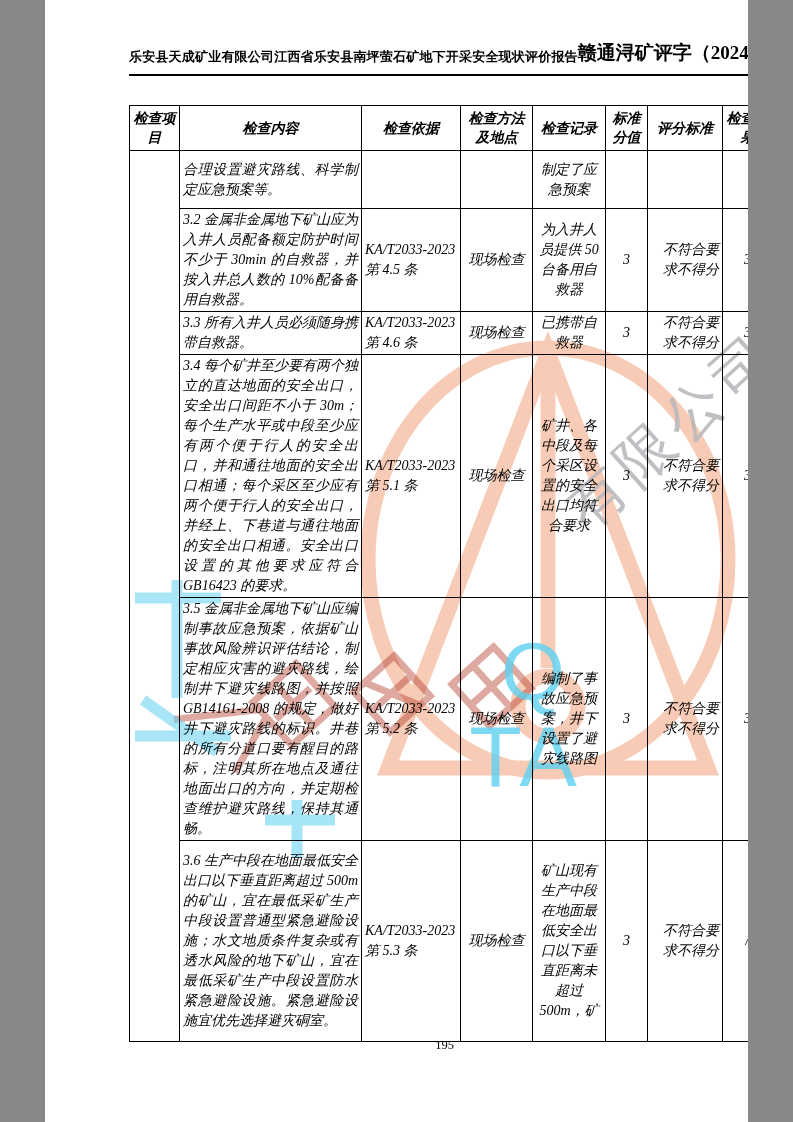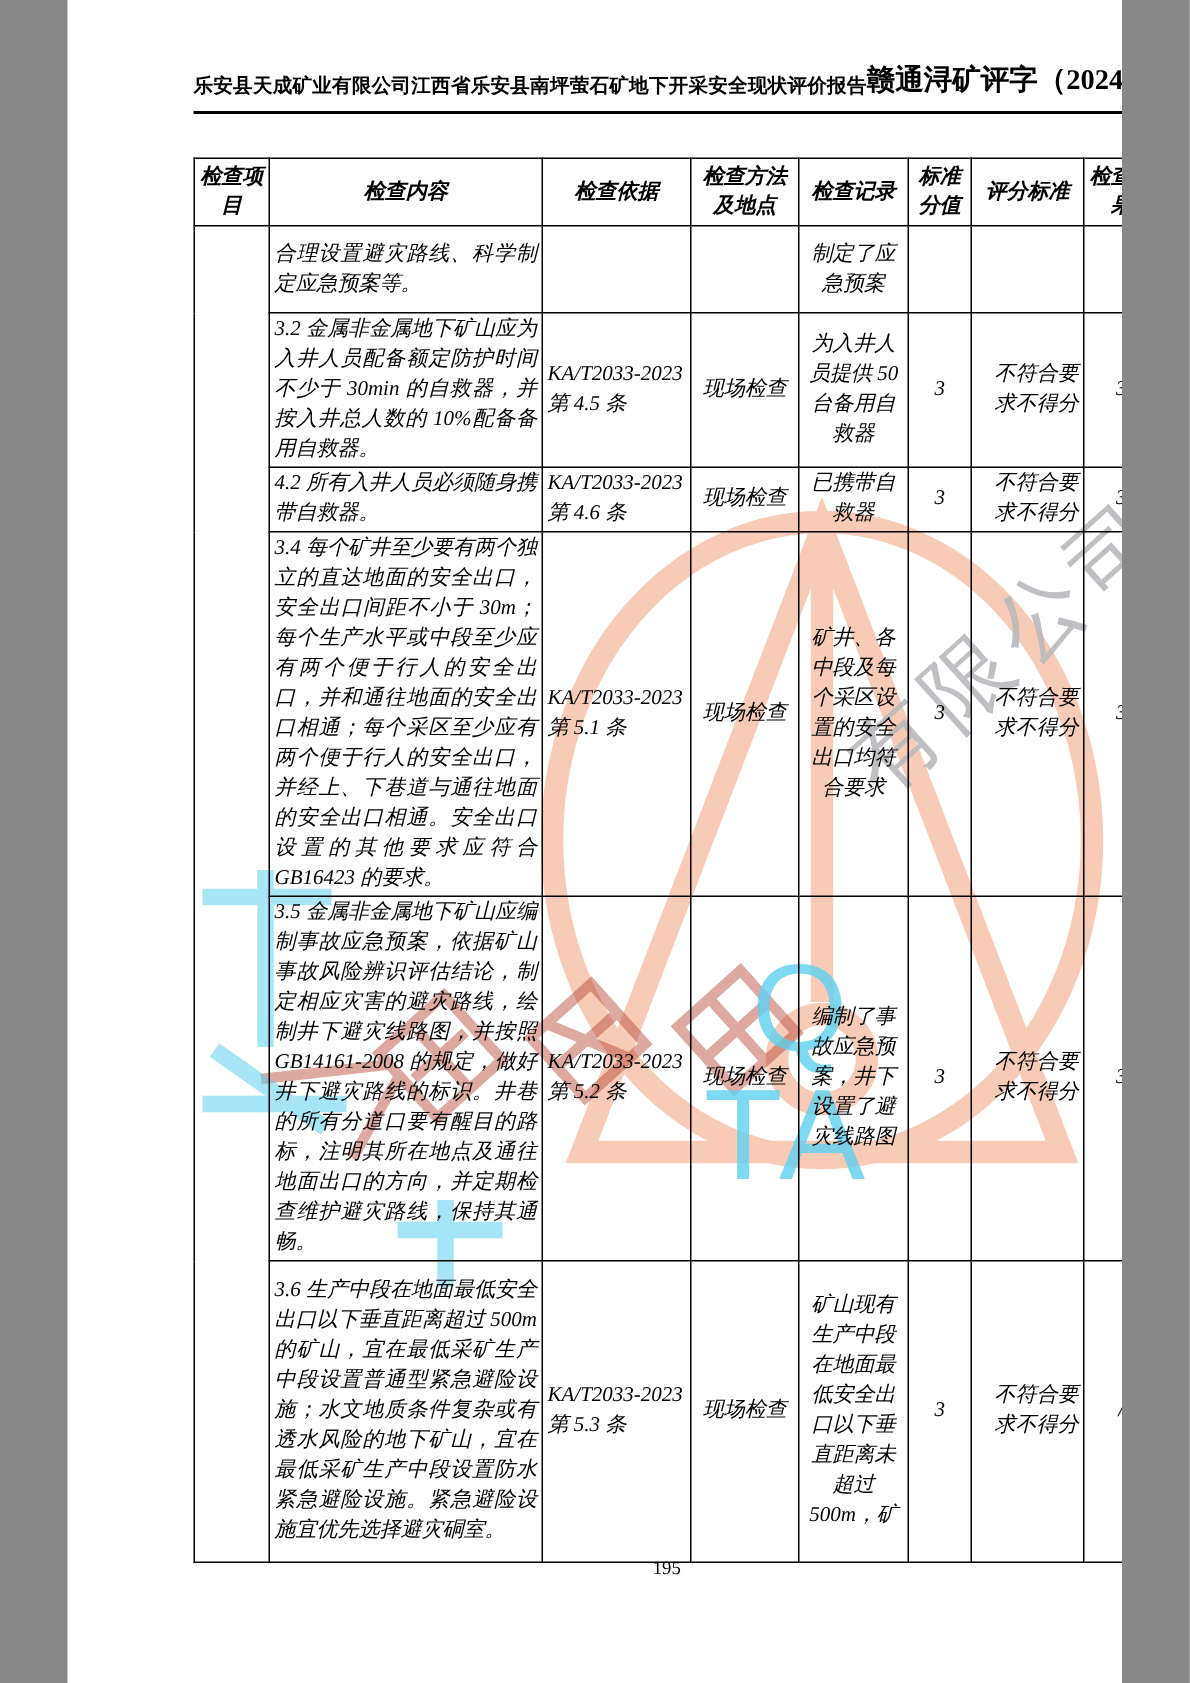--- a/index.html
+++ b/index.html
@@ -106,21 +106,21 @@
         <tr style="height: 101px;">
           <td class="c-content">3.2 金属非金属地下矿山应为入井人员配备额定防护时间不少于 30min 的自救器，并按入井总人数的 10%配备备用自救器。</td>
           <td class="c-basis">KA/T2033-2023 第 4.5 条</td>
           <td class="c-method">现场检查</td>
           <td class="c-record">为入井人员提供 50 台备用自救器</td>
           <td class="c-score">3</td>
           <td class="c-criteria">不符合要求不得分</td>
           <td class="c-result">3</td>
         </tr>
         <tr style="height: 37px;">
-          <td class="c-content">4.2 所有入井人员必须随身携带自救器。</td>
+          <td class="c-content">3.3 所有入井人员必须随身携带自救器。</td>
           <td class="c-basis">KA/T2033-2023 第 4.6 条</td>
           <td class="c-method">现场检查</td>
           <td class="c-record">已携带自救器</td>
           <td class="c-score">3</td>
           <td class="c-criteria">不符合要求不得分</td>
           <td class="c-result">3</td>
         </tr>
         <tr style="height: 240px; padding-left: 28px;">
           <td class="c-content">3.4 每个矿井至少要有两个独立的直达地面的安全出口，安全出口间距不小于 30m；每个生产水平或中段至少应有两个便于行人的安全出口，并和通往地面的安全出口相通；每个采区至少应有两个便于行人的安全出口，并经上、下巷道与通往地面的安全出口相通。安全出口设置的其他要求应符合 GB16423 的要求。</td>
           <td class="c-basis">KA/T2033-2023 第 5.1 条</td>

